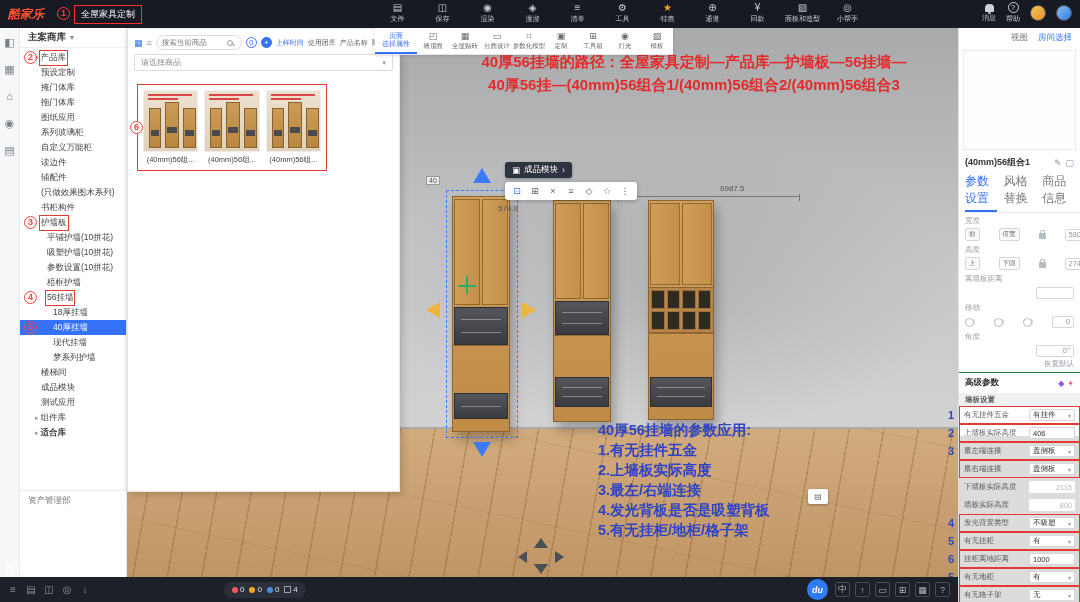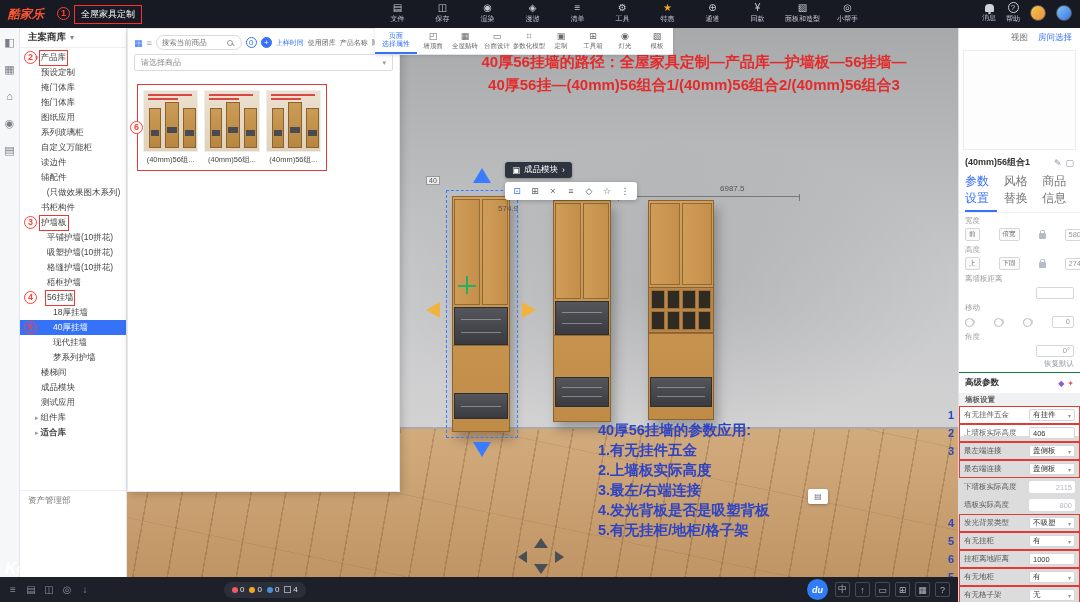--- a/index.html
+++ b/index.html
@@ -435,38 +435,38 @@
         </div>
         <div class="tree-row" style="padding-left: 21px;">
           <span class="tl">自定义万能柜</span>
         </div>
         <div class="tree-row" style="padding-left: 21px;">
           <span class="tl">读边件</span>
         </div>
         <div class="tree-row" style="padding-left: 21px;">
           <span class="tl">辅配件</span>
         </div>
-        <div class="tree-row" style="padding-left: 21px; justify-content: center;">
+        <div class="tree-row" style="padding-left: 21px;">
           <span class="tl">(只做效果图木系列)</span>
         </div>
         <div class="tree-row" style="padding-left: 21px;">
           <span class="tl">书柜构件</span>
         </div>
         <div class="tree-row" style="padding-left: 21px;">
           <span class="tl boxed">护墙板</span>
           <span class="step-circle tree-step">3</span>
         </div>
         <div class="tree-row" style="padding-left: 27px;">
           <span class="tl">平铺护墙(10拼花)</span>
         </div>
         <div class="tree-row" style="padding-left: 27px;">
           <span class="tl">吸塑护墙(10拼花)</span>
         </div>
         <div class="tree-row" style="padding-left: 27px;">
-          <span class="tl">格缝护墙(10拼花)</span>
+          <span class="tl">参数设置(10拼花)</span>
         </div>
         <div class="tree-row" style="padding-left: 27px;">
           <span class="tl">梧框护墙</span>
         </div>
         <div class="tree-row" style="padding-left: 27px;">
           <span class="tl boxed">56挂墙</span>
           <span class="step-circle tree-step">4</span>
         </div>
         <div class="tree-row" style="padding-left: 33px;">
           <span class="tl">18厚挂墙</span>

